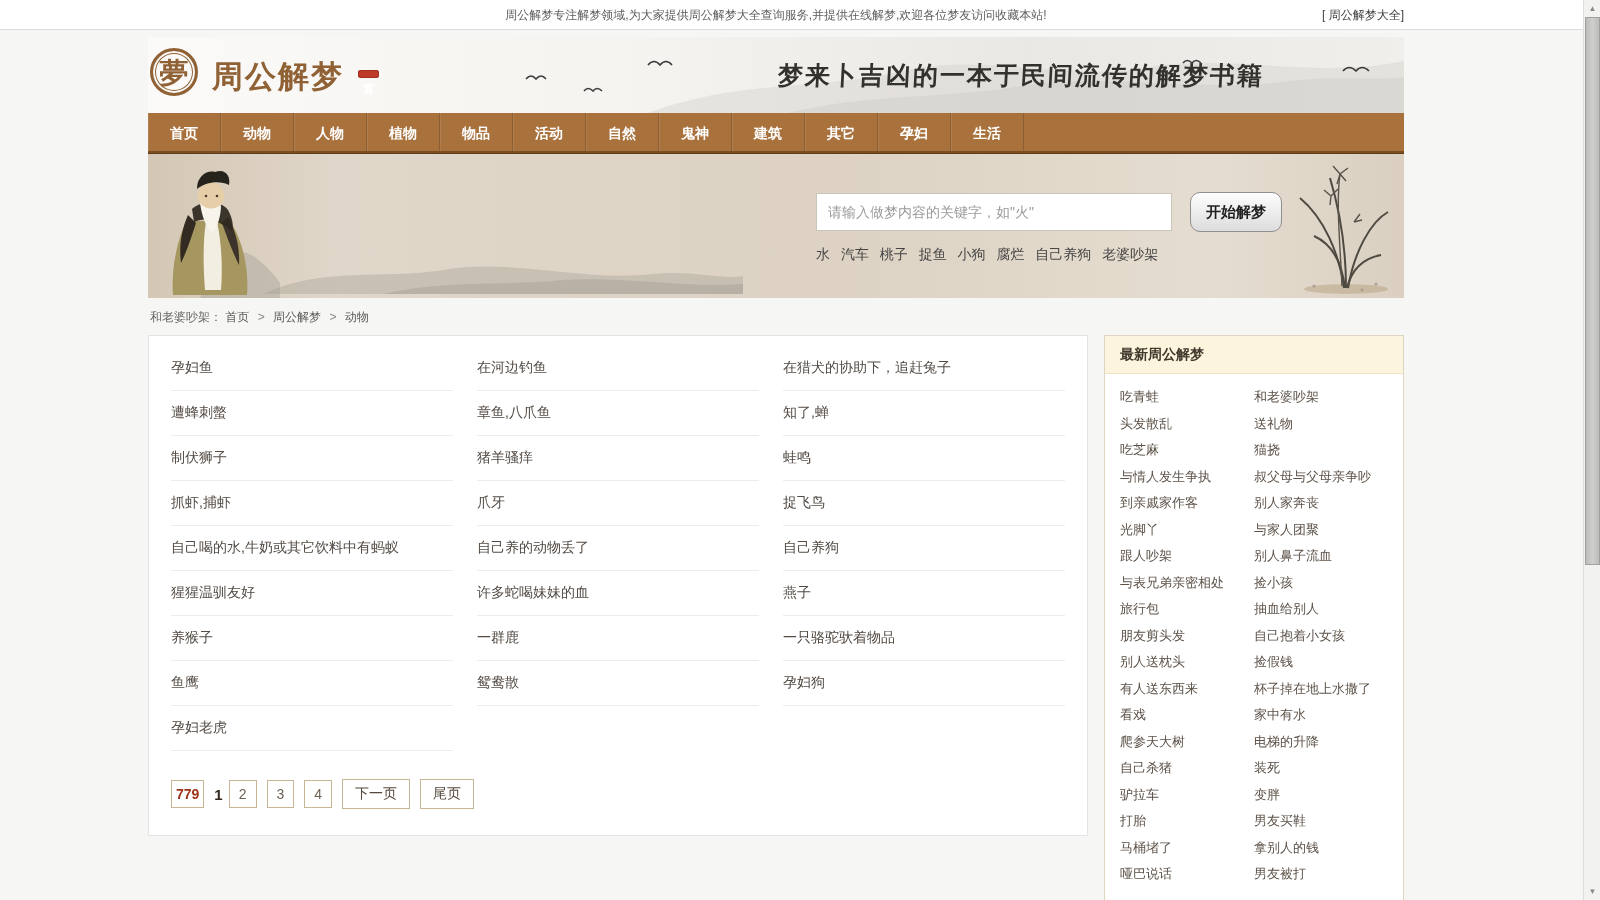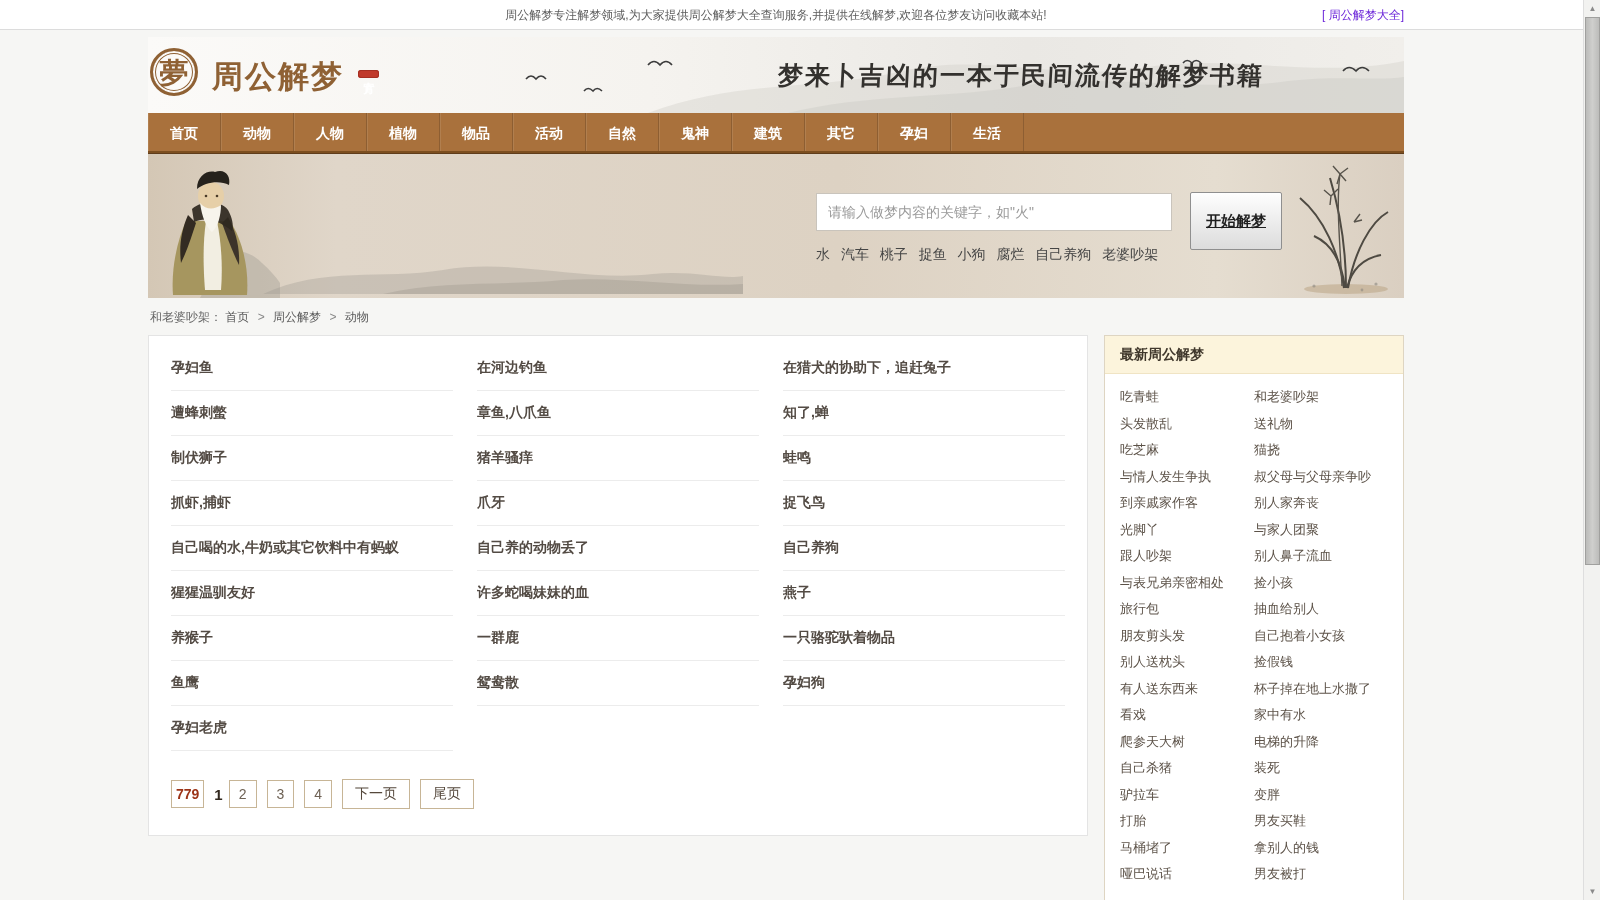--- a/index.html
+++ b/index.html
@@ -3,21 +3,21 @@
 <meta charset="utf-8">
 <style>
   * { box-sizing: border-box; }
   body { margin:0; font-family:"Liberation Sans","DejaVu Sans",sans-serif; background:#fff; }
   .viewport { position:relative; width:1600px; height:900px; overflow:hidden; background:#f6f6f4; }
 
   
   .topbar { height:30px; background:#fff; border-bottom:1px solid #dcdcdc; }
   .topbar-inner { width:1256px; margin-left:148px; height:30px; position:relative; text-align:center; }
   .notice { font-size:12px; color:#5e5e5e; line-height:30px; }
-  .site-link { position:absolute; right:0; top:0; line-height:30px; font-size:12px; color:#6d28d9; text-decoration:none; }
+  .site-link { position:absolute; right:0; top:0; line-height:30px; font-size:12px; color:#404040; text-decoration:none; }
 
   .container { width:1256px; margin:7px 0 0 148px; }
 
   
   .header { height:76px; position:relative; overflow:hidden;
             background:linear-gradient(90deg,#fbfaf8 0%,#f5f3ef 40%,#eae8e4 70%,#f1efeb 100%); }
   .header-art { position:absolute; left:0; top:0; width:100%; height:100%; }
   .logo-wrap { position:absolute; left:2px; top:11px; display:flex; align-items:flex-start; }
   .logo-circle { width:48px; height:48px; border:3px solid #8f6134; border-radius:50%;
                  color:#8f6134; font-size:29px; line-height:44px; text-align:center; font-weight:bold;
@@ -40,40 +40,40 @@
   
   .banner { height:145px; position:relative; border-top:1px solid #5f3d1b; overflow:hidden;
             background:linear-gradient(90deg,#d4c7b5 0%,#e0d6c9 15%,#ddd2c3 55%,#e5ddd0 85%,#dacfc1 100%); }
   .oldman-art { position:absolute; left:10px; top:5px; }
   .hills-art { position:absolute; left:115px; bottom:4px; }
   .orchid-art { position:absolute; right:2px; top:4px; }
   .search-input { position:absolute; left:668px; top:39px; width:356px; height:38px; border:1px solid #c9c4bc;
                   background:#fff; font-size:14px; padding:0 11px; color:#333; outline:none;
                   font-family:"Liberation Sans","DejaVu Sans",sans-serif; }
   .search-input::placeholder { color:#9b9b9b; }
-  .search-btn { position:absolute; left:1042px; top:38px; width:92px; height:58px;
-                background:linear-gradient(#fefefe,#dcdcdc); border:1px solid #8f8f8f; border-radius:2px;
+  .search-btn { position:absolute; left:1042px; top:38px; width:92px; height:40px;
+                background:linear-gradient(#fefefe,#dcdcdc); border:1px solid #8f8f8f; border-radius:10px;
                 font-size:15px; font-weight:bold; color:#1f1f1f; cursor:pointer;
-                font-family:"Liberation Sans","DejaVu Sans",sans-serif;text-decoration:underline; }
+                font-family:"Liberation Sans","DejaVu Sans",sans-serif; }
   .hot-keywords { position:absolute; left:668px; top:92px; font-size:14px; color:#454545; }
   .hot-keywords a { color:#454545; text-decoration:none; margin-right:7px; }
 
   
   .breadcrumb { margin:11px 0 9px 2px; font-size:12px; color:#666; }
   .breadcrumb a { color:#5a5a5a; text-decoration:none; }
   .crumb-sep { margin:0 5px; color:#888; }
 
   
   .content { display:flex; gap:16px; align-items:flex-start; }
   .main-box { width:940px; background:#fff; border:1px solid #e4e4e4; padding:10px 22px 26px; min-height:455px; }
   .cols { display:flex; gap:24px; }
   .col { flex:1; list-style:none; margin:0; padding:0; }
   .col li { border-bottom:1px solid #ececec; }
   .col a { display:block; padding:13px 0 13px; font-size:14px; color:#534b44; text-decoration:none;
-           white-space:nowrap; overflow:hidden;font-weight:bold; }
+           white-space:nowrap; overflow:hidden; }
 
   .pagination { margin-top:28px; display:flex; align-items:center; gap:10px; font-size:14px; }
   .pagination a, .pg-total { text-decoration:none; }
   .pg-total { border:1px solid #c7b596; padding:5px 4px; color:#9c3317; font-weight:bold; background:#fff; }
   .pg-current { font-weight:bold; color:#32281e; font-size:15px; padding:5px 0; margin-right:-4px; }
   .pg-num { border:1px solid #c7b596; padding:5px 9px; color:#6e6255; background:#fff; }
   .pg-btn { border:1px solid #c7b596; padding:5px 12px; color:#55483c; background:#fff; }
 
   
   .sidebar { width:300px; background:#fff; border:1px solid #ded5c2; }

